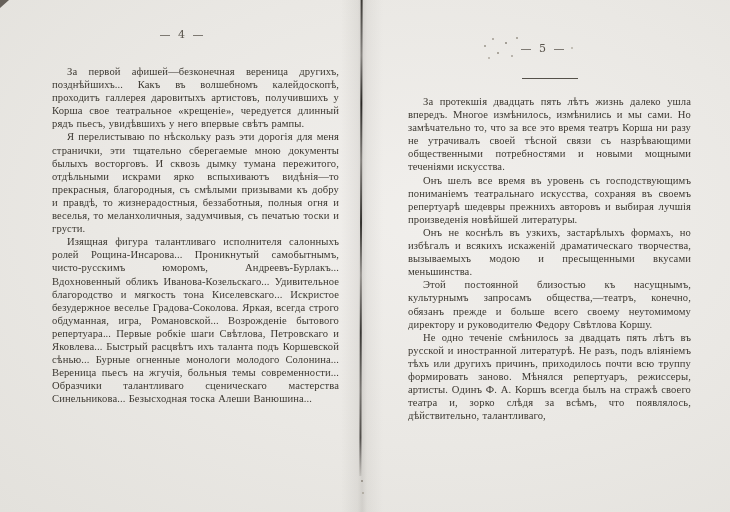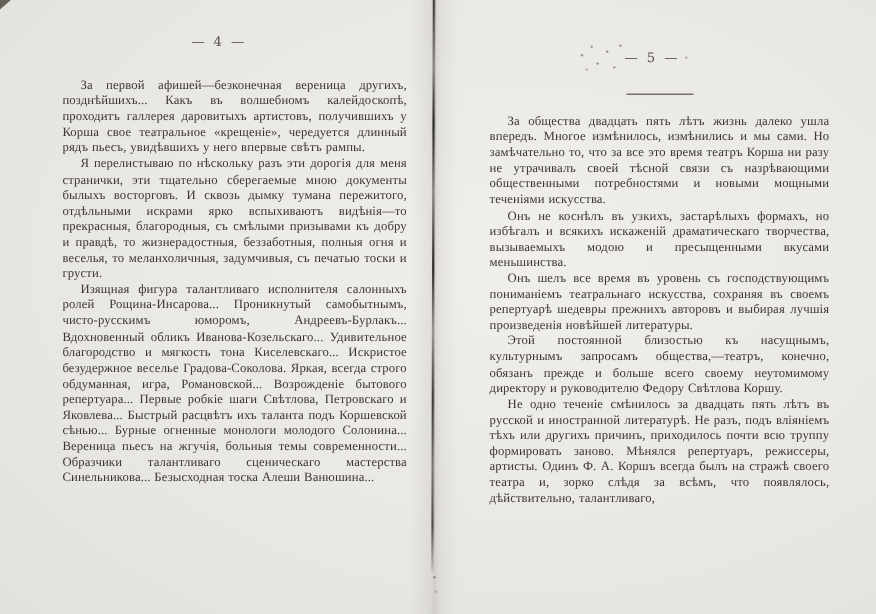--- a/index.html
+++ b/index.html
@@ -81,21 +81,21 @@
       <p class="ind">За первой афишей—безконечная вереница другихъ, позднѣйшихъ... Какъ въ волшебномъ калейдоскопѣ, проходитъ галлерея даровитыхъ артистовъ, получившихъ у Корша свое театральное «крещеніе», чередуется длинный рядъ пьесъ, увидѣвшихъ у него впервые свѣтъ рампы.</p>
       <p class="ind">Я перелистываю по нѣскольку разъ эти дорогія для меня странички, эти тщательно сберегаемые мною документы былыхъ восторговъ. И сквозь дымку тумана пережитого, отдѣльными искрами ярко вспыхиваютъ видѣнія—то прекрасныя, благородныя, съ смѣлыми призывами къ добру и правдѣ, то жизнерадостныя, беззаботныя, полныя огня и веселья, то меланхоличныя, задумчивыя, съ печатью тоски и грусти.</p>
       <p class="ind">Изящная фигура талантливаго исполнителя салонныхъ ролей Рощина-Инсарова... Проникнутый самобытнымъ, чисто-русскимъ юморомъ, Андреевъ-Бурлакъ... Вдохновенный обликъ Иванова-Козельскаго... Удивительное благородство и мягкость тона Киселевскаго... Искристое безудержное веселье Градова-Соколова. Яркая, всегда строго обдуманная, игра, Романовской... Возрожденіе бытового репертуара... Первые робкіе шаги Свѣтлова, Петровскаго и Яковлева... Быстрый расцвѣтъ ихъ таланта подъ Коршевской сѣнью... Бурные огненные монологи молодого Солонина... Вереница пьесъ на жгучія, больныя темы современности... Образчики талантливаго сценическаго мастерства Синельникова... Безысходная тоска Алеши Ванюшина...</p>
     </div>
   </div>
 
   <div class="page right">
     <div class="pagenum">— 5 —</div>
     <div class="textblock">
       <div class="divider"></div>
-      <p class="ind">За общества двадцать пять лѣтъ жизнь далеко ушла впередъ. Многое измѣнилось, измѣнились и мы сами. Но замѣчательно то, что за все это время театръ Корша ни разу не утрачивалъ своей тѣсной связи съ назрѣвающими общественными потребностями и новыми мощными теченіями искусства.</p>
+      <p class="ind">За протекшія двадцать пять лѣтъ жизнь далеко ушла впередъ. Многое измѣнилось, измѣнились и мы сами. Но замѣчательно то, что за все это время театръ Корша ни разу не утрачивалъ своей тѣсной связи съ назрѣвающими общественными потребностями и новыми мощными теченіями искусства.</p>
+      <p class="ind">Онъ шелъ все время въ уровень съ господствующимъ пониманіемъ театральнаго искусства, сохраняя въ своемъ репертуарѣ шедевры прежнихъ авторовъ и выбирая лучшія произведенія новѣйшей литературы.</p>
       <p class="ind">Онъ не коснѣлъ въ узкихъ, застарѣлыхъ формахъ, но избѣгалъ и всякихъ искаженій драматическаго творчества, вызываемыхъ модою и пресыщенными вкусами меньшинства.</p>
-      <p class="ind">Онъ шелъ все время въ уровень съ господствующимъ пониманіемъ театральнаго искусства, сохраняя въ своемъ репертуарѣ шедевры прежнихъ авторовъ и выбирая лучшія произведенія новѣйшей литературы.</p>
       <p class="ind">Этой постоянной близостью къ насущнымъ, культурнымъ запросамъ общества,—театръ, конечно, обязанъ прежде и больше всего своему неутомимому директору и руководителю Федору Свѣтлова Коршу.</p>
       <p class="ind">Не одно теченіе смѣнилось за двадцать пять лѣтъ въ русской и иностранной литературѣ. Не разъ, подъ вліяніемъ тѣхъ или другихъ причинъ, приходилось почти всю труппу формировать заново. Мѣнялся репертуаръ, режиссеры, артисты. Одинъ Ф. А. Коршъ всегда былъ на стражѣ своего театра и, зорко слѣдя за всѣмъ, что появлялось, дѣйствительно, талантливаго,</p>
     </div>
   </div>
 
 </div>
 
 </body></html>

